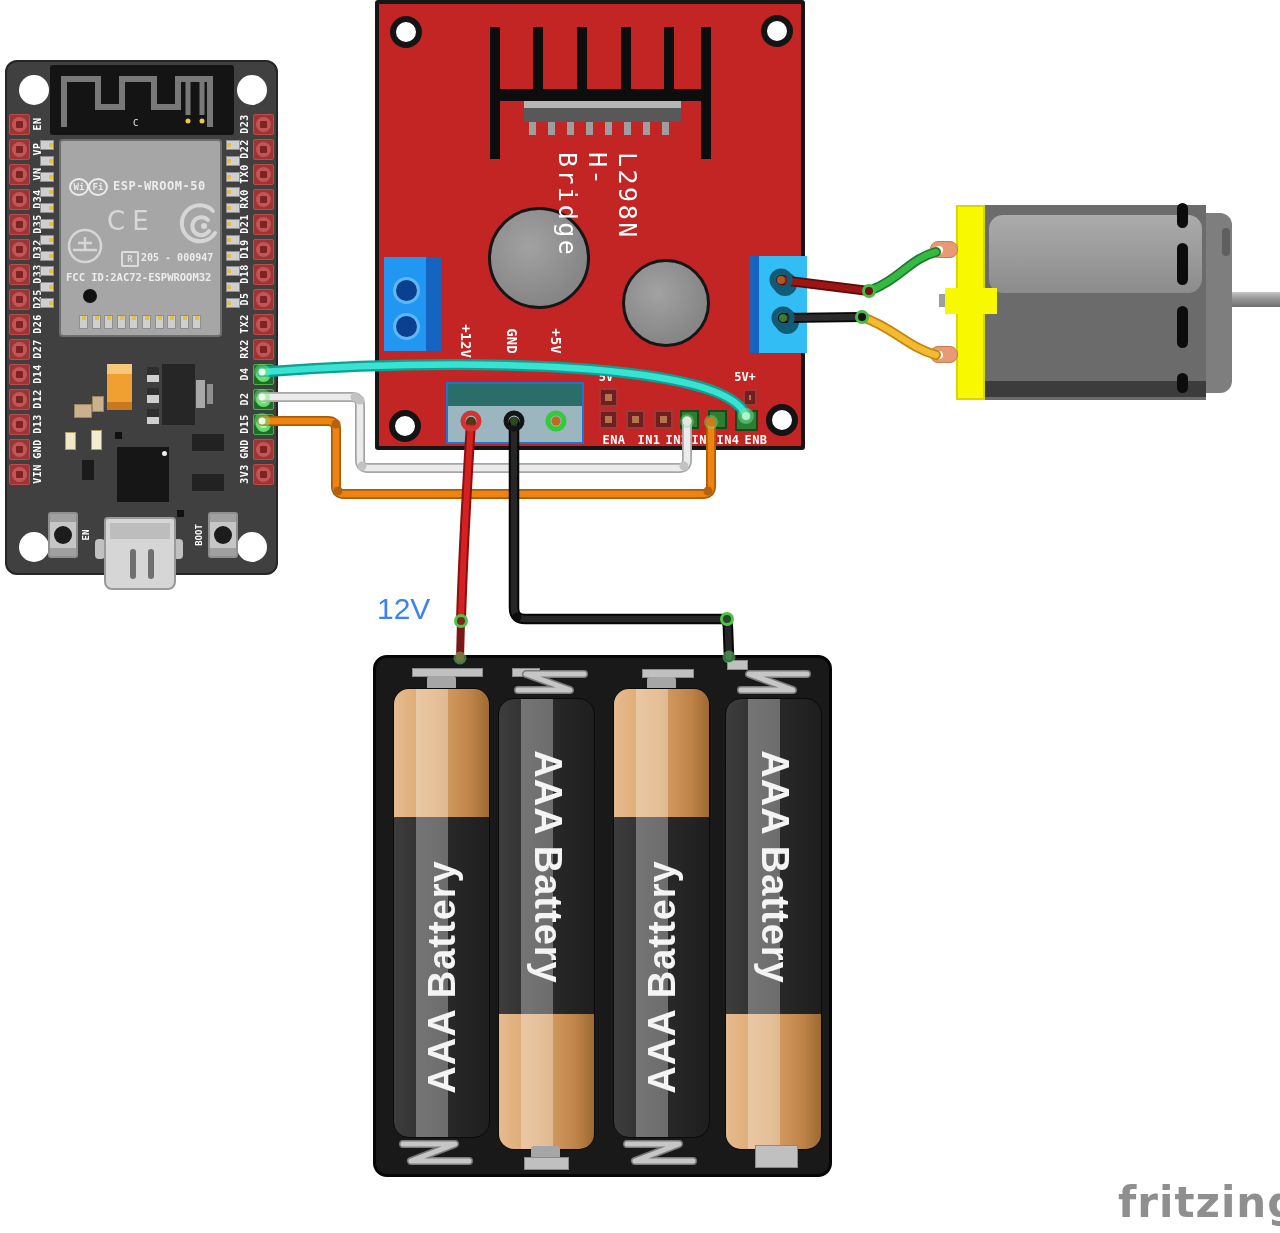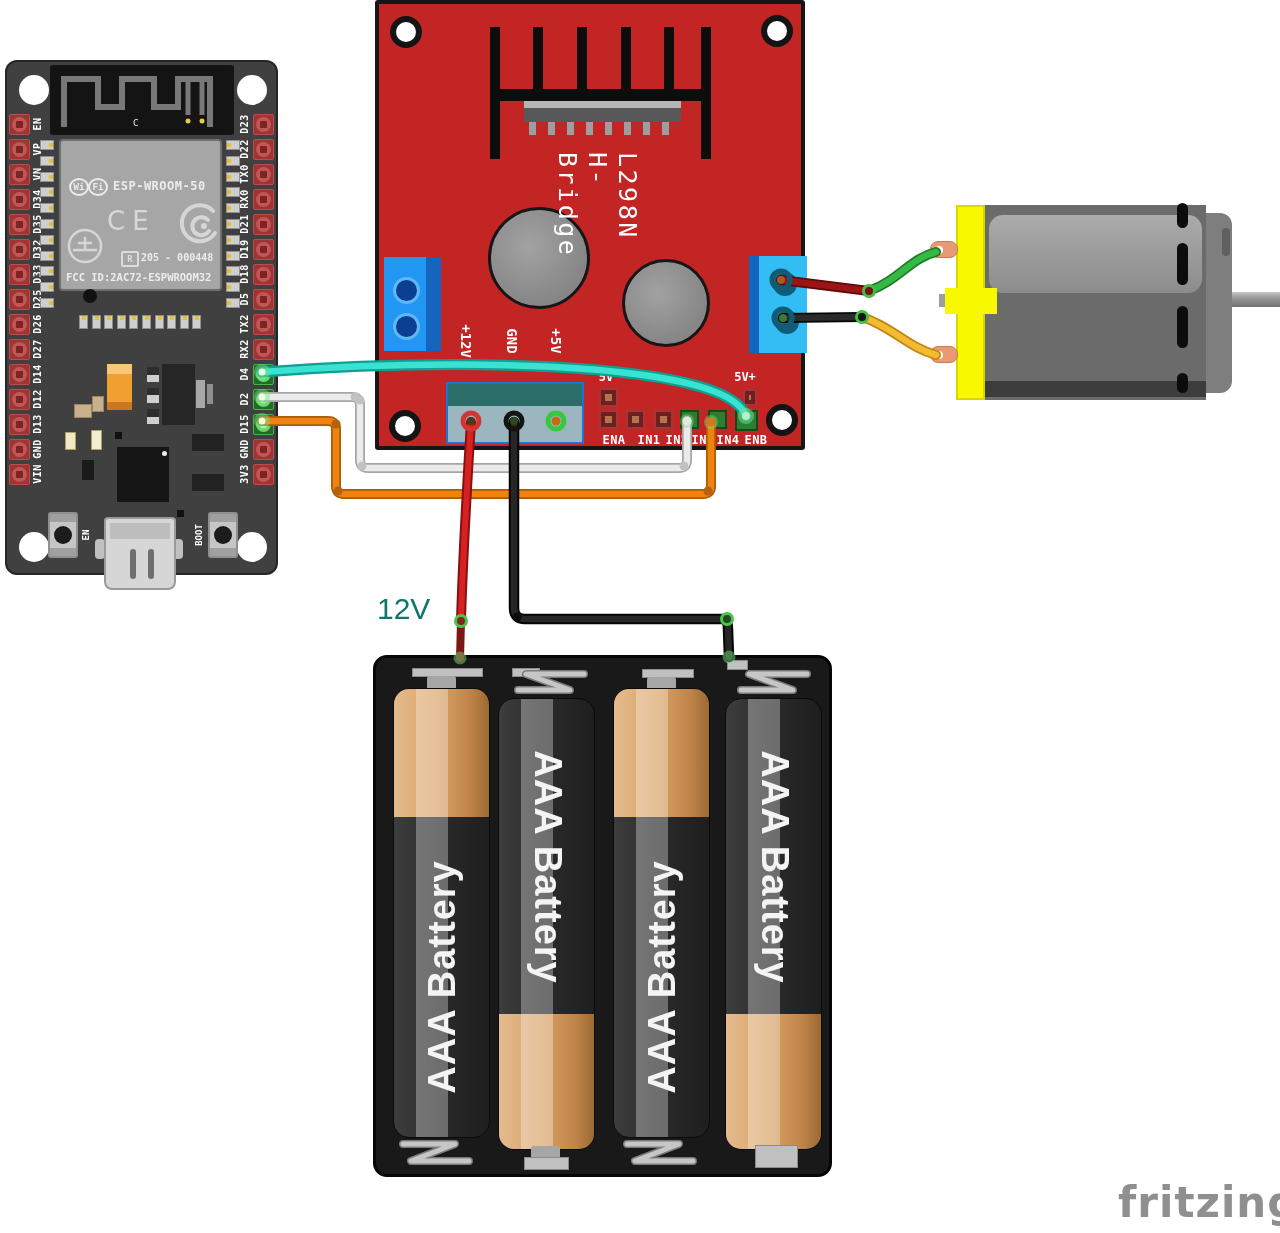--- a/index.html
+++ b/index.html
@@ -73,21 +73,21 @@
   .tplate,.bplate,.pstub{position:absolute;background:#c0c0c0;border:1px solid #8a8a8a;box-sizing:border-box}
   
   .lug{position:absolute;background:#e89a74;border-radius:8px;border:1px solid #c97b52;box-sizing:border-box}
   .lug .hole2{position:absolute;left:4px;top:4px;width:8px;height:8px;background:#fff;border-radius:50%}
   .mbody{position:absolute;background:#6b6b6b}
   .mbody::before{content:'';position:absolute;left:4px;top:10px;right:4px;height:78px;border-radius:14px;
      background:linear-gradient(180deg,#ababab,#8c8c8c)}
   .mbody::after{content:'';position:absolute;left:0;right:0;bottom:3px;height:16px;background:#3c3c3c}
   .slot{position:absolute;width:11px;background:#0c0c0c;border-radius:6px}
   
-  #note12v{position:absolute;color:#0f766e;font:30px "Liberation Sans",sans-serif}
+  #note12v{position:absolute;color:#3b82f6;font:30px "Liberation Sans",sans-serif}
   #fritzing{position:absolute;color:#8f8f8f;font:bold 42px "DejaVu Sans",sans-serif;letter-spacing:1px}
 </style>
 </head>
 <body>
 
 <div id="canvas">
 
   <div class="part esp-board" id="esp32" style="left:5px;top:60px;width:273px;height:515px">
     <div class="ant" style="left:43px;top:3px;width:184px;height:70px">
       <svg width="184" height="70">
@@ -97,39 +97,39 @@
         <circle cx="138" cy="56" r="2.5" fill="#e6c84a"></circle>
           <circle cx="152" cy="56" r="2.5" fill="#e6c84a"></circle>
       </svg>
       <div class="sh-txt" style="left:83px;top:53px;font-size:9px">C</div>
     </div>
     <div class="hole" style="left:12px;top:13px;width:30px;height:30px"></div>
     <div class="hole" style="left:230px;top:13px;width:30px;height:30px"></div>
     <div class="hole" style="left:12px;top:470px;width:30px;height:30px"></div>
     <div class="hole" style="left:230px;top:470px;width:30px;height:30px"></div>
 
-    <div class="shield" style="left:52px;top:77px;width:163px;height:152px">
+    <div class="shield" style="left:52px;top:77px;width:163px;height:198px">
       <div class="wifi-o" style="left:8px;top:37px">
         <span>Wi</span></div>
       <div class="wifi-o" style="left:27px;top:37px">
         <span>Fi</span></div>
       <div class="sh-txt" style="left:52px;top:38px;font-size:12px;font-weight:bold;letter-spacing:.5px">ESP-WROOM-50</div>
       <div class="sh-txt" style="left:46px;top:65px;font-size:26px;letter-spacing:7px;font-family:'DejaVu Sans',sans-serif;color:#d8d8d8">CE</div>
       <svg class="abs" style="left:112px;top:62px" width="48" height="44">
         <path d="M40,8 A18,18 0 1,0 42,30" fill="none" stroke="#d6d6d6" stroke-width="4" stroke-linecap="round"></path>
         <path d="M35,17 A9,9 0 1,0 36,28" fill="none" stroke="#d6d6d6" stroke-width="4" stroke-linecap="round"></path>
         <circle cx="31" cy="23" r="3" fill="#d6d6d6"></circle>
       </svg>
       <svg class="abs" style="left:5px;top:86px" width="40" height="40">
         <circle cx="19" cy="19" r="16" fill="none" stroke="#d6d6d6" stroke-width="2.5"></circle>
         <path d="M7,23 H31 M12,16 H26 M19,10 V23" fill="none" stroke="#d6d6d6" stroke-width="2.5"></path>
       </svg>
       <div class="rbox" style="left:60px;top:110px">
         <span>R</span></div>
-      <div class="sh-txt" style="left:80px;top:111px;font-size:10px;font-weight:bold">205 - 000448</div>
+      <div class="sh-txt" style="left:80px;top:111px;font-size:10px;font-weight:bold">205 - 000947</div>
       <div class="sh-txt" style="left:5px;top:130px;font-size:10.5px;font-weight:bold">FCC ID:2AC72-ESPWROOM32</div>
       <div class="abs" style="left:22px;top:148px;width:14px;height:14px;background:#111;border-radius:50%"></div>
     </div>
 
     <div class="comp" style="left:100px;top:302px;width:25px;height:46px;background:linear-gradient(180deg,#f8c878 0 10px,#f0a030 10px 38px,#c87820 38px)"></div>
     <div class="comp" style="left:155px;top:302px;width:33px;height:61px;background:#262626"></div>
     <div class="comp" style="left:189px;top:318px;width:9px;height:28px;background:#a8a8a8"></div>
     <div class="comp" style="left:200px;top:322px;width:6px;height:20px;background:#8f8f8f"></div>
     <div class="comp" style="left:140px;top:305px;width:12px;height:15px;background:linear-gradient(180deg,#2e2e2e 50%,#cfcfcf 50%)"></div>
     <div class="comp" style="left:140px;top:326px;width:12px;height:15px;background:linear-gradient(180deg,#2e2e2e 50%,#cfcfcf 50%)"></div>

